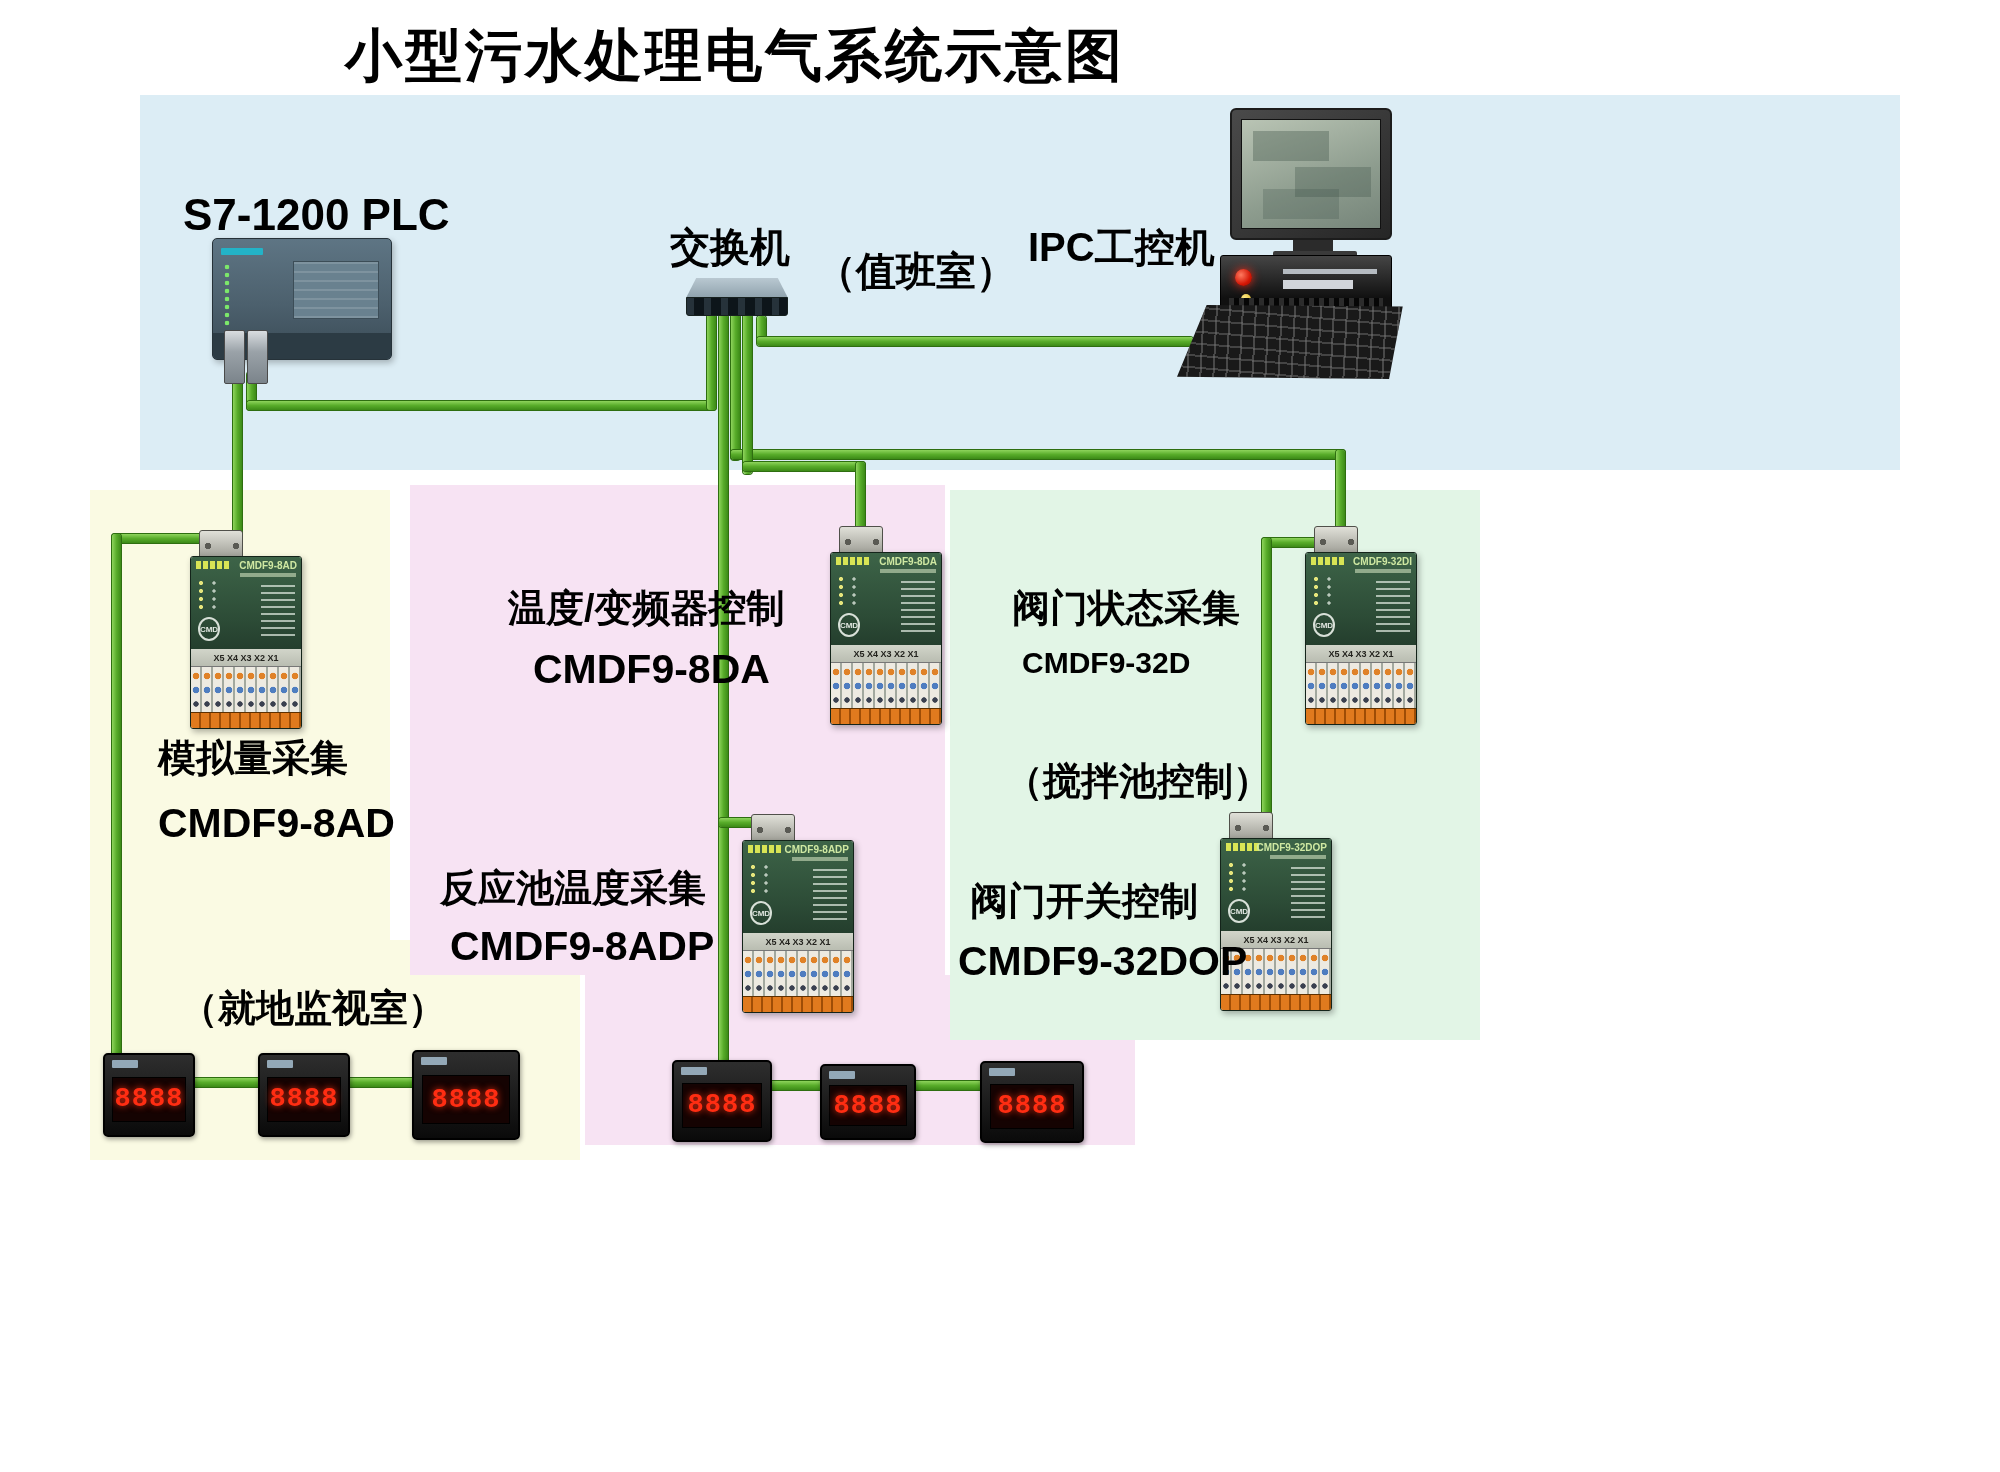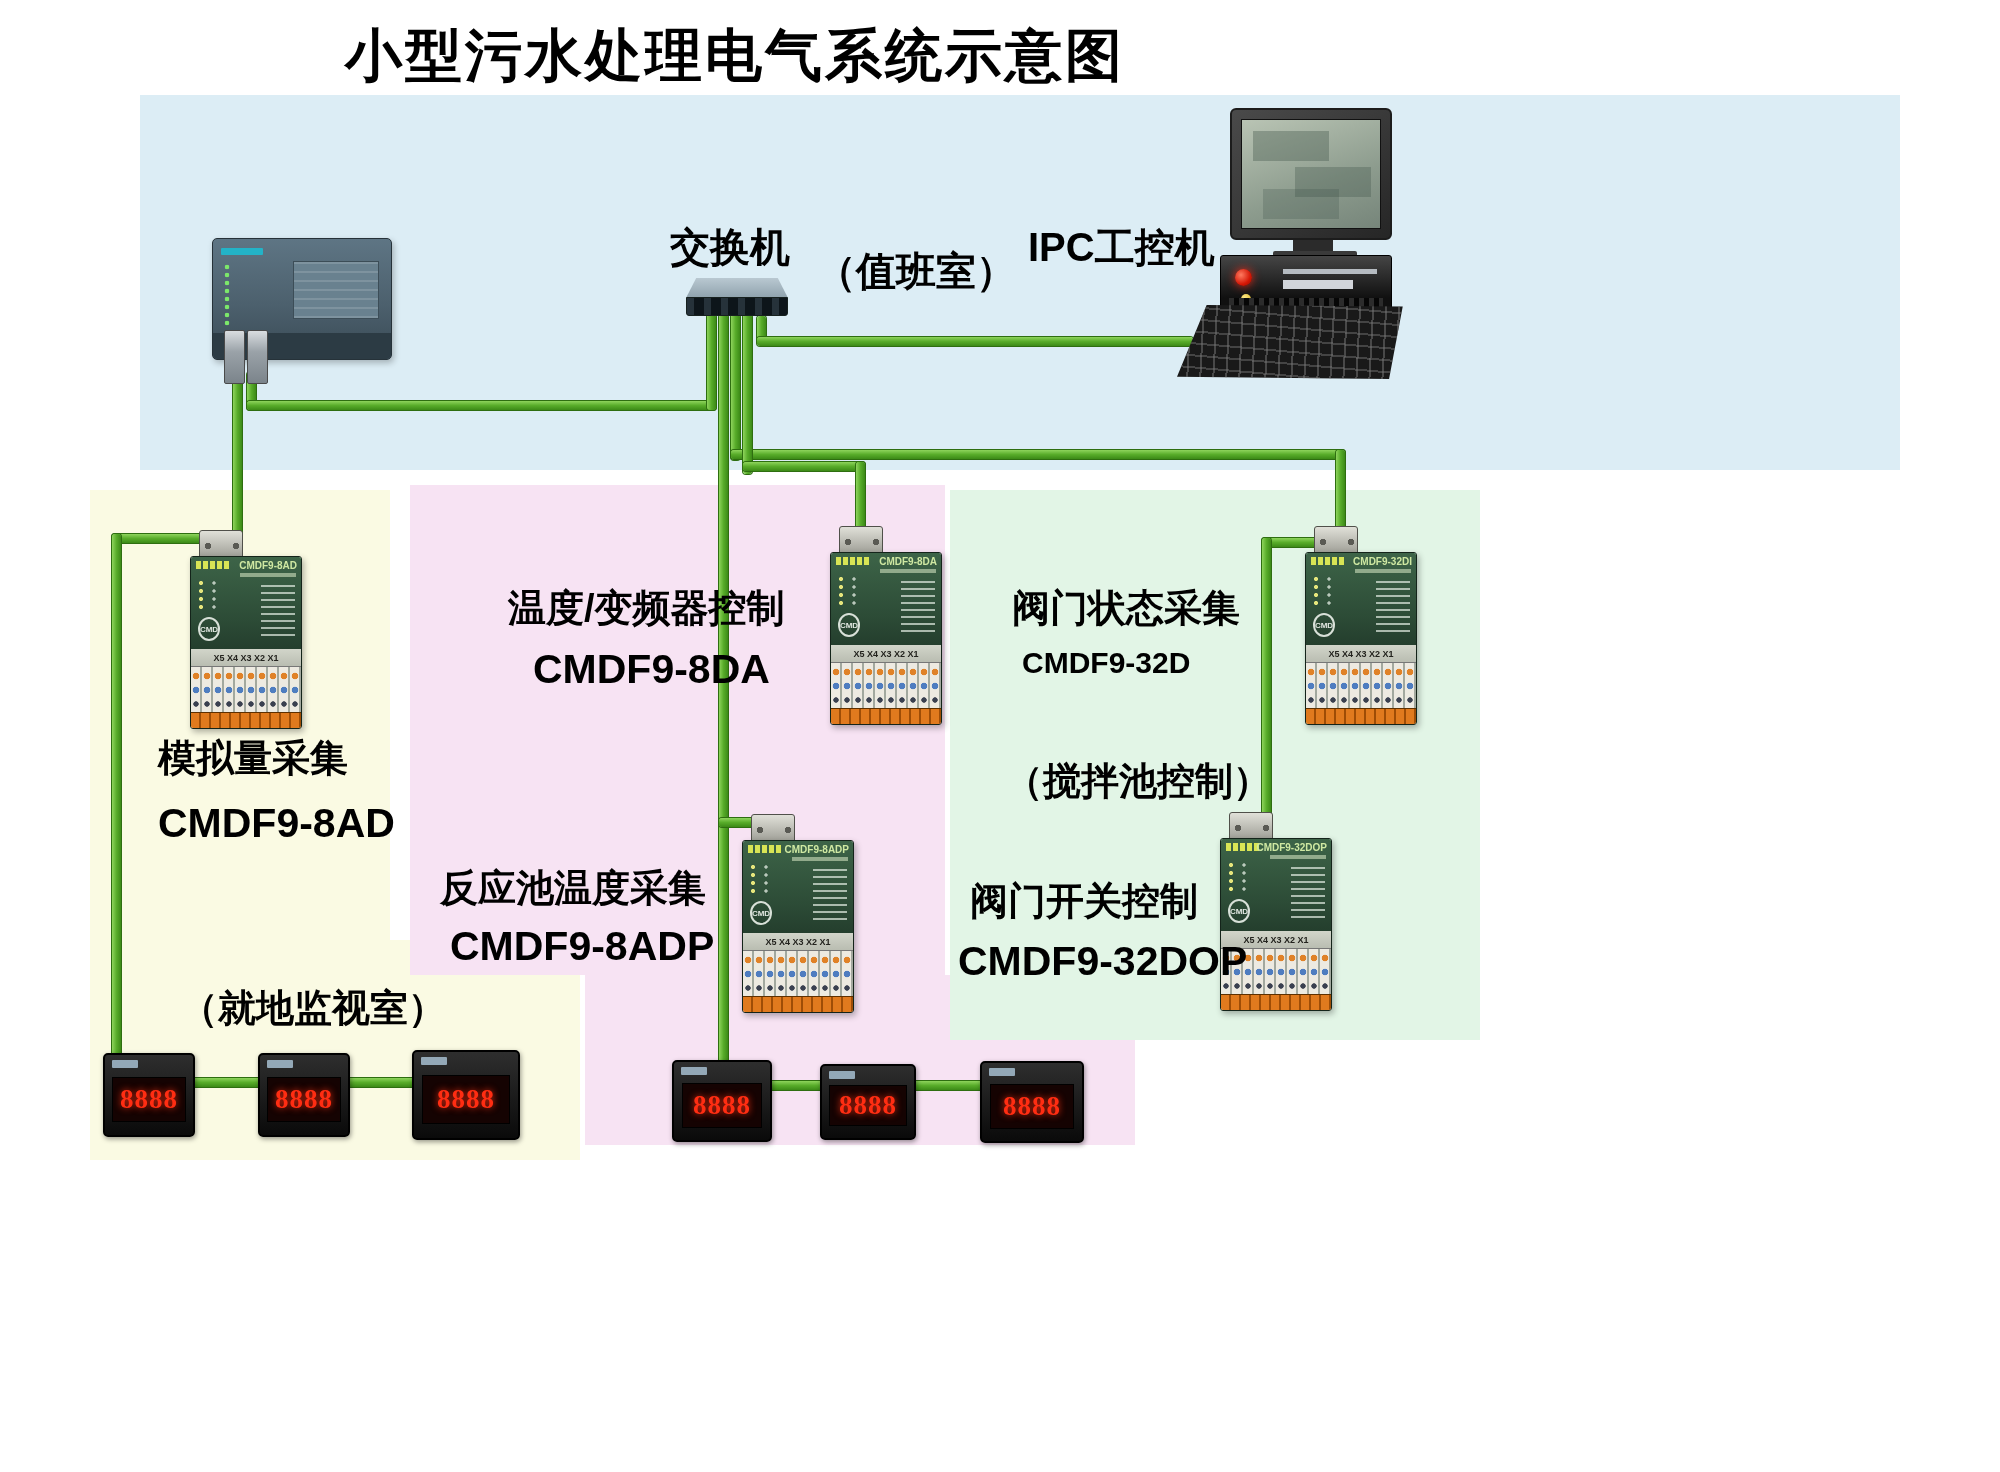--- a/index.html
+++ b/index.html
@@ -91,21 +91,21 @@
      background-size:11px 46px,11px 46px,11px 46px,auto}
   .mod-orange{height:16px;border-top:1px solid #5e3000;
               background:repeating-linear-gradient(90deg,#e07a1e 0 8px,#9e4d06 8px 10px)}
 
   
   .meter{position:absolute;z-index:3;border:2px solid #000;border-radius:5px;box-shadow:1px 2px 5px rgba(0,0,0,.4);
          background:linear-gradient(180deg,#2e2e2e,#0a0a0a)}
   .meter-tag{position:absolute;left:7px;top:5px;width:26px;height:8px;background:#9fb6c6;border-radius:1px;opacity:.9}
   .meter-screen{position:absolute;left:8%;right:8%;top:27%;bottom:16%;background:#150302;border:1px solid #000;
                 display:flex;align-items:center;justify-content:center}
-  .meter-digits{font-family:Liberation Serif, serif;font-weight:bold;color:#ff2d12;font-size:27px;
+  .meter-digits{font-family:Liberation Mono, monospace;font-weight:bold;color:#ff2d12;font-size:27px;
                 letter-spacing:1px;text-shadow:0 0 7px rgba(255,50,20,.9)}
 </style>
 </head>
 <body>
 
 <div class="canvas">
 
   <div class="bg" style="left:140px;top:95px;width:1760px;height:375px;background:#dcedf5"></div>
   <div class="bg" style="left:90px;top:490px;width:300px;height:670px;background:#fafae3"></div>
   <div class="bg" style="left:90px;top:940px;width:490px;height:220px;background:#fafae3"></div>
@@ -129,20 +129,21 @@
   <div class="cable-h" style="left:743px;top:462px;width:122px"></div>
   <div class="cable-v" style="left:856px;top:462px;height:73px"></div>
   <div class="cable-h" style="left:1262px;top:538px;width:72px"></div>
   <div class="cable-v" style="left:1262px;top:538px;height:284px"></div>
   <div class="cable-v" style="left:757px;top:316px;height:28px"></div>
   <div class="cable-h" style="left:757px;top:337px;width:436px"></div>
   <div class="cable-h" style="left:112px;top:534px;width:95px"></div>
   <div class="cable-v" style="left:112px;top:534px;height:552px"></div>
   <div class="cable-h" style="left:108px;top:1078px;width:362px"></div>
 
+  <div class="lbl" style="left:183px;top:190px;font-size:44px">S7-1200  PLC</div>
   <div class="lbl" style="left:670px;top:220px;font-size:40px">交换机</div>
   <div class="lbl" style="left:816px;top:244px;font-size:40px">（值班室）</div>
   <div class="lbl" style="left:1028px;top:220px;font-size:40px">IPC工控机</div>
 
   <div class="lbl" style="left:158px;top:733px;font-size:38px">模拟量采集</div>
   <div class="lbl" style="left:158px;top:800px;font-size:41px">CMDF9-8AD</div>
   <div class="lbl" style="left:180px;top:983px;font-size:38px">（就地监视室）</div>
 
   <div class="lbl" style="left:508px;top:583px;font-size:38px">温度/变频器控制</div>
   <div class="lbl" style="left:533px;top:646px;font-size:41px">CMDF9-8DA</div>

